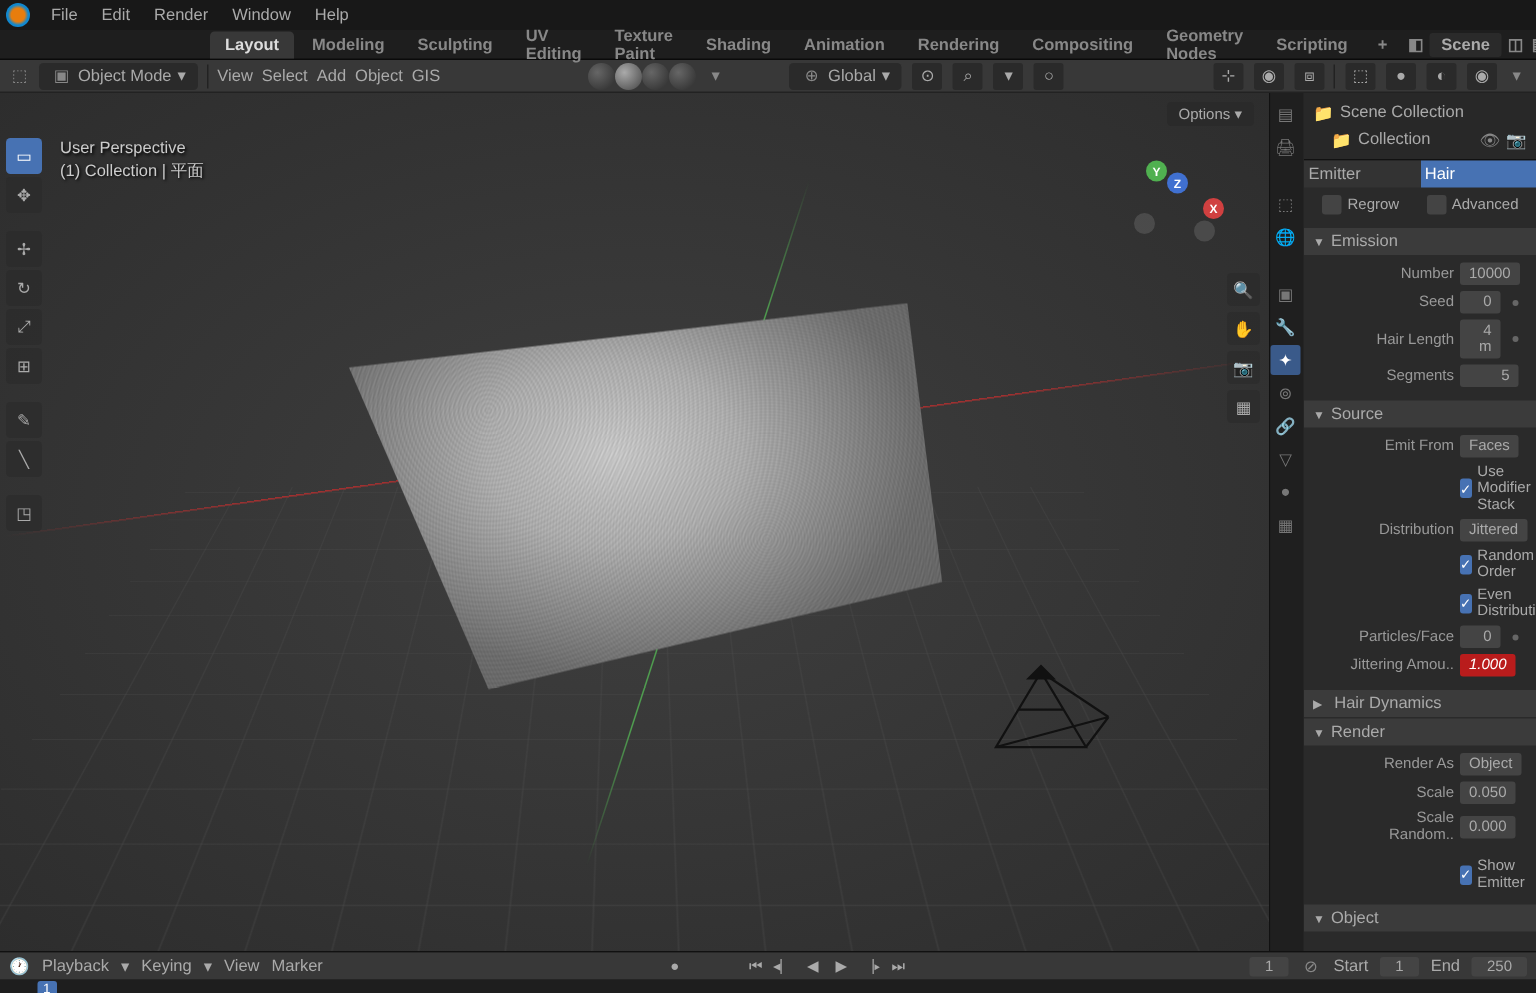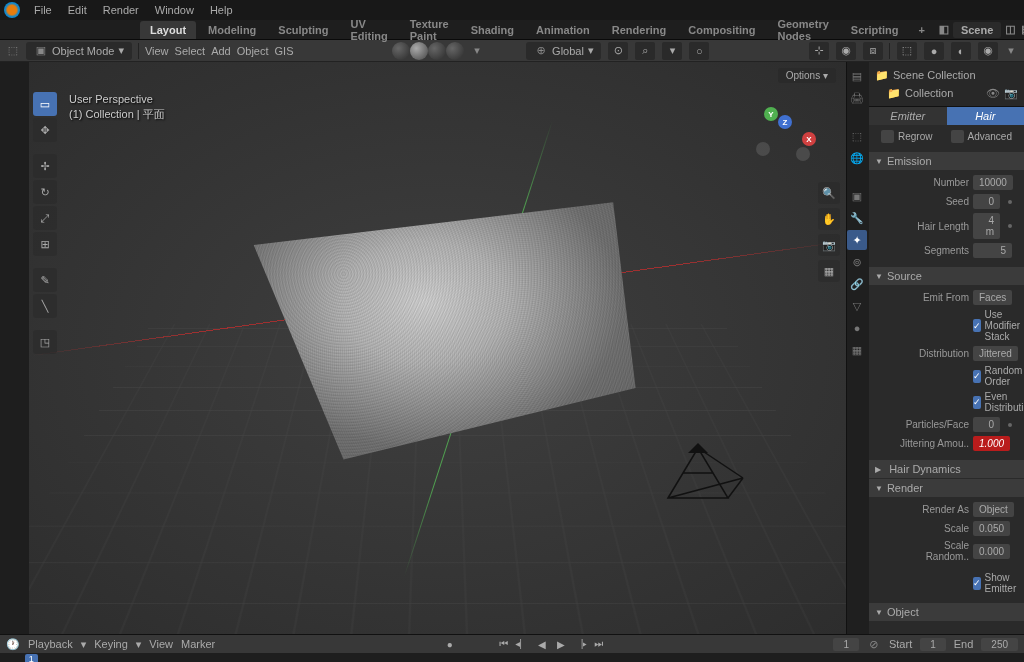--- a/index.html
+++ b/index.html
@@ -17,21 +17,21 @@
 .icon-s { width: 14px; height: 14px; display: inline-flex; align-items: center; justify-content: center; font-size: 11px; color: #888; }
 .toolbar-row { height: 22px; background: #383838; display: flex; align-items: center; padding: 0 6px; gap: 6px; border-bottom: 1px solid #222; }
 .toolbar-row .dd { background: #2a2a2a; padding: 2px 8px; border-radius: 3px; display: flex; align-items: center; gap: 4px; font-size: 11px; }
 .toolbar-row .sep { width: 1px; height: 16px; background: #222; }
 .toolbar-row .spacer { flex: 1; }
 .shading-balls { display: flex; gap: 0; }
 .shading-balls .ball { width: 18px; height: 18px; border-radius: 50%; background: radial-gradient(circle at 35% 35%, #666, #2a2a2a); cursor: pointer; }
 .shading-balls .ball.a { background: radial-gradient(circle at 35% 35%, #aaa, #444); }
 .toolbar-row .iconbtn { width: 20px; height: 18px; background: #2a2a2a; border-radius: 2px; display: inline-flex; align-items: center; justify-content: center; cursor: pointer; margin-left: 1px; }
 .main { display: flex; height: 572px; }
-.viewport { flex: 1; background: #393939; position: relative; overflow: hidden; margin-left: 29px; }
+.viewport { flex: 1; background: #393939; position: relative; overflow: hidden; }
 .viewport-bg { position: absolute; inset: 0; background: radial-gradient(ellipse at center, #3f3f3f 0%, #2d2d2d 100%); }
 .grid-floor { position: absolute; inset: 0; background-image:
   linear-gradient(rgba(80,80,80,.3) 1px, transparent 1px),
   linear-gradient(90deg, rgba(80,80,80,.3) 1px, transparent 1px);
   background-size: 50px 50px; background-position: center; transform: perspective(800px) rotateX(55deg) translateZ(-100px); transform-origin: center 60%; }
 .axis-x { position: absolute; top: 50%; left: 0; right: 0; height: 1px; background: linear-gradient(90deg, transparent, #a03030 20%, #a03030 80%, transparent); transform: translateY(-50px) rotate(-8deg); }
 .axis-y { position: absolute; left: 55%; top: 8%; bottom: 8%; width: 1px; background: linear-gradient(180deg, transparent, #50a050 20%, #50a050 80%, transparent); transform: rotate(18deg); }
 .terrain { position: absolute; left: 22%; top: 22%; width: 55%; height: 50%; background: radial-gradient(ellipse at 48% 40%, #c8c8c8 0%, #b0b0b0 25%, #909090 45%, #787878 60%, #686868 100%); clip-path: polygon(10% 20%, 90% 5%, 95% 70%, 30% 95%); filter: contrast(1.2); }
 .terrain::after { content: ''; position: absolute; inset: 0; background-image: repeating-radial-gradient(circle at 30% 30%, transparent 0, rgba(0,0,0,.15) 2px, transparent 3px), repeating-radial-gradient(circle at 70% 60%, transparent 0, rgba(0,0,0,.1) 1px, transparent 2px); opacity: .6; }
 .camera-widget { position: absolute; right: 12%; bottom: 22%; width: 100px; height: 70px; }
@@ -57,21 +57,21 @@
 .rp-icons .ico.active { background: #3a5a8a; color: #fff; }
 .rp-icons .gap { height: 14px; }
 .rp-content { flex: 1; overflow-y: auto; font-size: 11px; }
 .rp-content::-webkit-scrollbar { width: 6px; }
 .rp-content::-webkit-scrollbar-thumb { background: #444; }
 .outliner { background: #282828; padding: 4px; border-bottom: 1px solid #111; }
 .outliner .row { display: flex; align-items: center; gap: 4px; padding: 2px; }
 .panel-hdr { background: #3b3b3b; padding: 3px 6px; display: flex; align-items: center; gap: 4px; cursor: pointer; margin-top: 1px; }
 .panel-hdr .arrow { font-size: 8px; }
 .tabs-2 { display: flex; }
-.tabs-2 .t { flex: 1; padding: 3px; text-align: center; background: #333; cursor: pointer; font-style: italic; }
+.tabs-2 .t { flex: 1; padding: 3px; background: #333; cursor: pointer; }
 .tabs-2 .t.active { background: #4772b3; color: #fff; }
 .prop { display: flex; align-items: center; padding: 2px 6px; gap: 4px; }
 .prop .lbl { flex: 0 0 70px; text-align: right; font-size: 10px; color: #999; margin-left: 18px; }
 .prop .val { flex: 1; background: #444; padding: 2px 6px; border-radius: 2px; text-align: right; font-size: 10px; }
 .prop .val.blue { background: #b91c1c; color: #fff; font-style: italic; }
 .prop .cb { width: 13px; height: 13px; background: #4772b3; border-radius: 2px; display: flex; align-items: center; justify-content: center; color: #fff; font-size: 9px; }
 .prop .cb.off { background: #444; }
 .prop .txt { font-size: 10px; }
 .prop .dot { width: 4px; height: 4px; border-radius: 50%; background: #666; margin-left: 4px; }
 .sub-panel { padding: 3px 6px 6px; }

